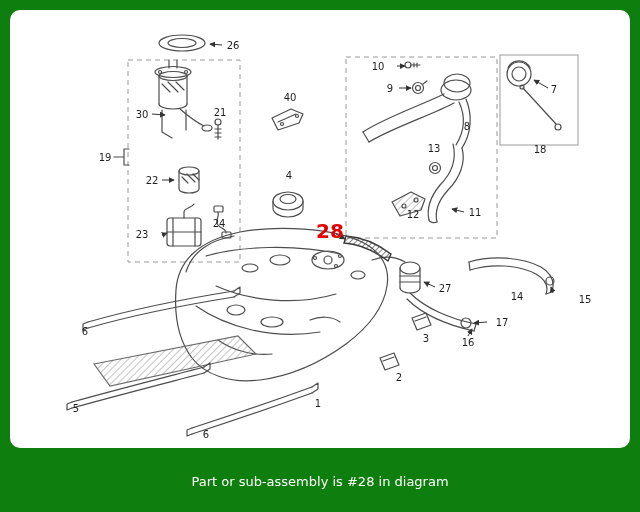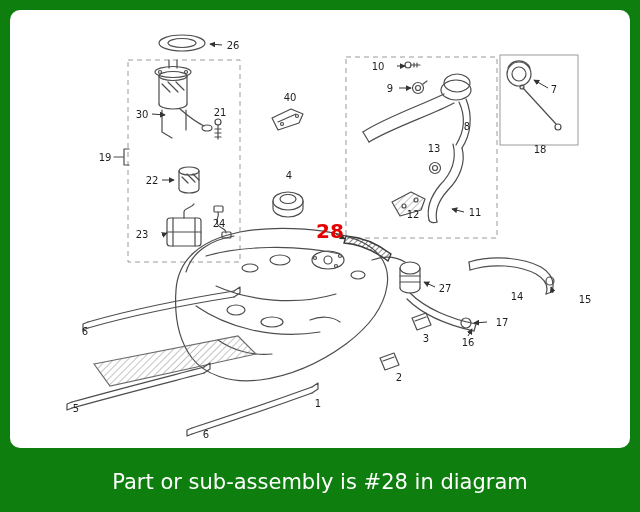--- a/index.html
+++ b/index.html
@@ -22,21 +22,21 @@
     position:absolute; transform:translate(-50%,-50%);
     font-size:10px; color: var(--label, #1f1f1f); white-space:nowrap;
     font-family:"DejaVu Sans", sans-serif;
   }
   .callout.highlight {
     color: var(--highlight, #e60000); font-weight:bold; font-size:20px;
   }
   .banner {
     position:absolute; left:0; right:0; bottom:0; height:60px;
     display:flex; flex-direction:column; align-items:center; justify-content:center; gap:16px;
-    color: var(--banner_text, #ffffff); font-size:21px; line-height:1.25;
+    color: var(--banner_text, #ffffff); font-size:13px; line-height:1.25;
     font-family:"DejaVu Sans", sans-serif;
     text-align:center;
   }
 </style>
 </head>
 <body>
 
 <div class="page">
 
   <div class="canvas">

